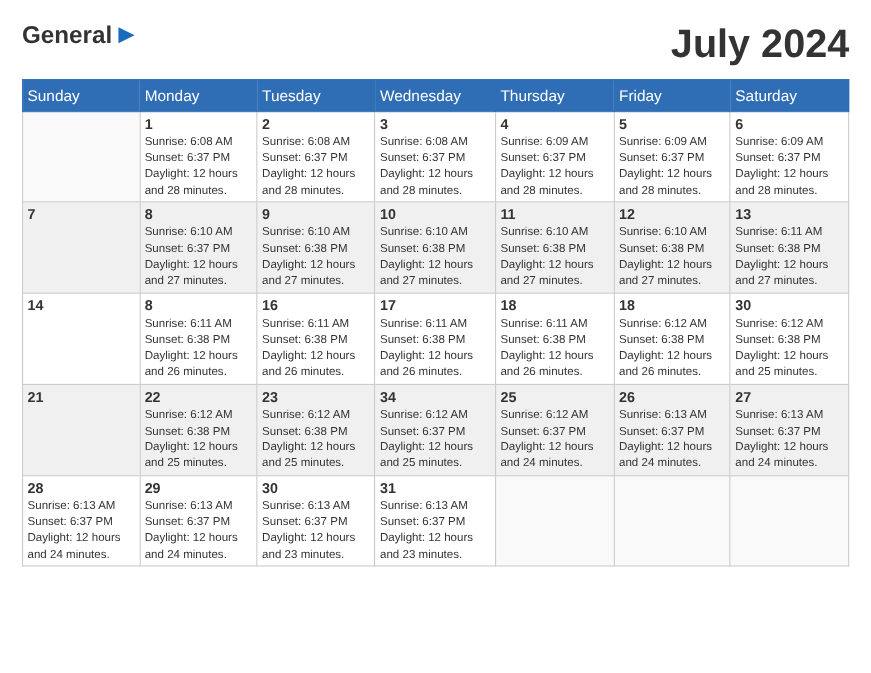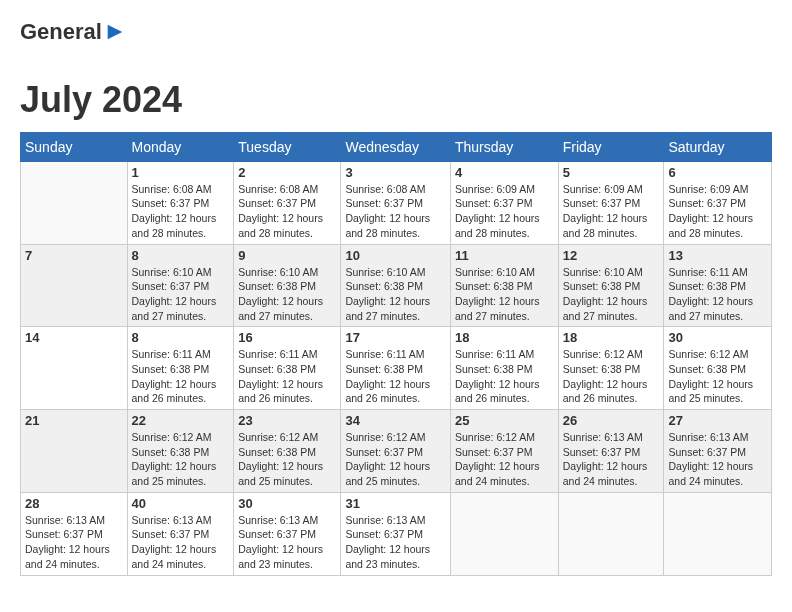--- a/index.html
+++ b/index.html
@@ -13,40 +13,38 @@
     .page {
       width: 792px;
       height: 612px;
       padding: 20px 20px 10px 20px;
     }
     .header {
       display: flex;
       justify-content: space-between;
       align-items: flex-start;
       margin-bottom: 12px;
-      flex-direction: column;
     }
     .logo {
       display: flex;
       align-items: center;
     }
     .logo-text {
       font-size: 22px;
       font-weight: bold;
       line-height: 1.1;
     }
     .logo-general { color: #333; }
     .logo-blue { color: #1a6abf; }
     .logo-icon {
       width: 22px;
       height: 22px;
       margin-left: 2px;
     }
     .title-block {
-      margin-top: 36px;
     }
     .month-title {
       font-size: 36px;
       font-weight: bold;
       color: #333;
       line-height: 1.1;
     }
     .location-title {
       font-size: 16px;
       color: #555;
@@ -239,21 +237,21 @@
             <span class="day-num">27</span>
             <div class="day-info">Sunrise: 6:13 AM<br>Sunset: 6:37 PM<br>Daylight: 12 hours<br>and 24 minutes.</div>
           </td>
         </tr>
         <tr>
           <td>
             <span class="day-num">28</span>
             <div class="day-info">Sunrise: 6:13 AM<br>Sunset: 6:37 PM<br>Daylight: 12 hours<br>and 24 minutes.</div>
           </td>
           <td>
-            <span class="day-num">40</span>
+            <span class="day-num">29</span>
             <div class="day-info">Sunrise: 6:13 AM<br>Sunset: 6:37 PM<br>Daylight: 12 hours<br>and 24 minutes.</div>
           </td>
           <td>
             <span class="day-num">30</span>
             <div class="day-info">Sunrise: 6:13 AM<br>Sunset: 6:37 PM<br>Daylight: 12 hours<br>and 23 minutes.</div>
           </td>
           <td>
             <span class="day-num">31</span>
             <div class="day-info">Sunrise: 6:13 AM<br>Sunset: 6:37 PM<br>Daylight: 12 hours<br>and 23 minutes.</div>
           </td>

